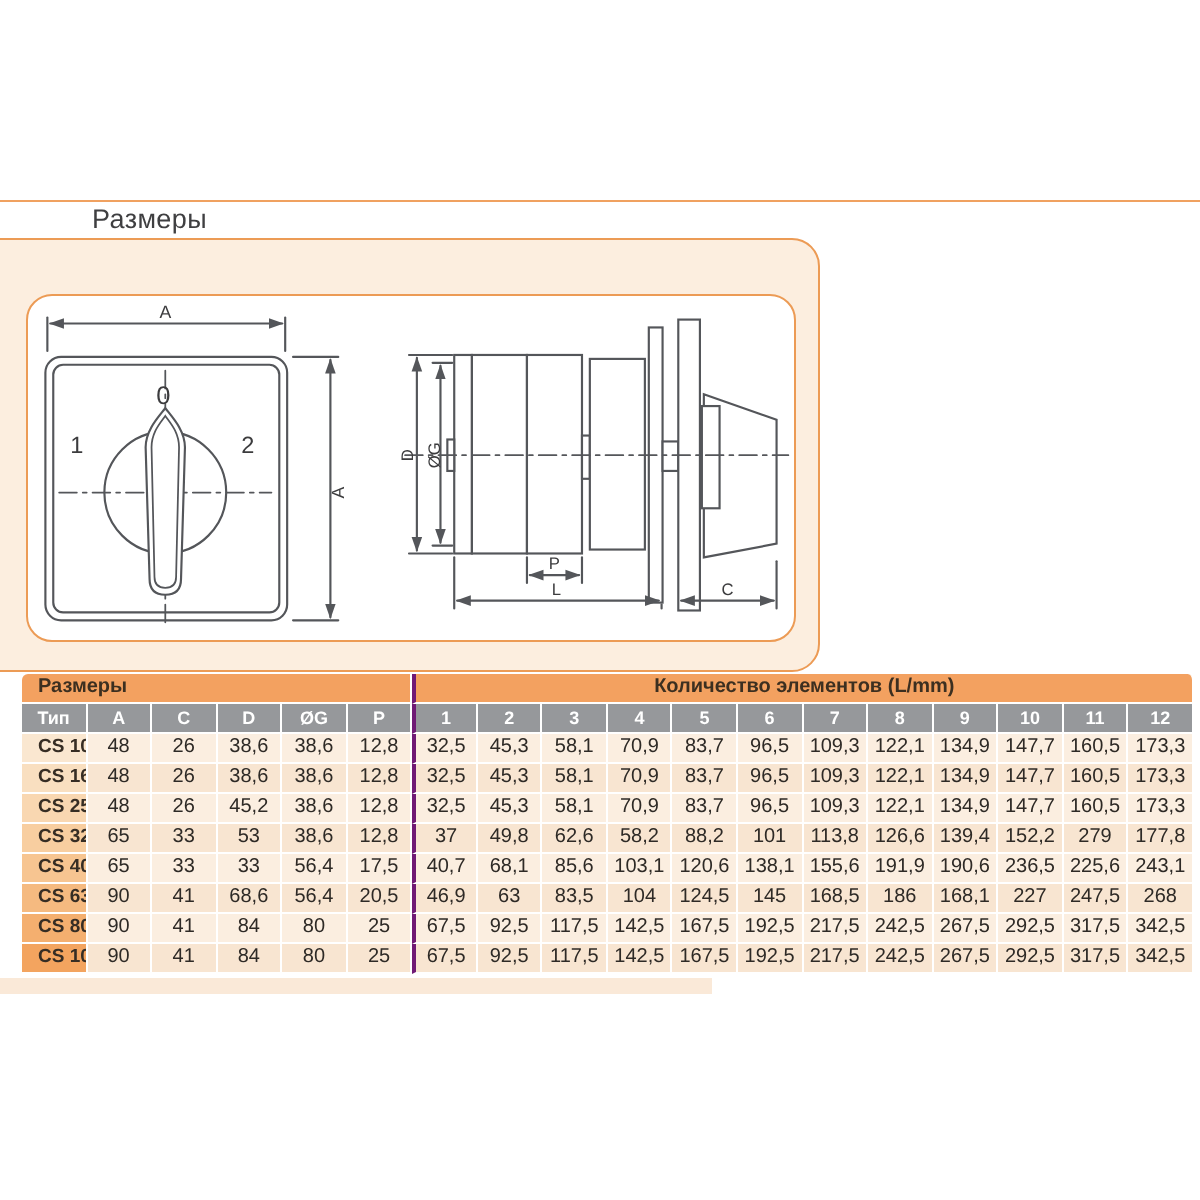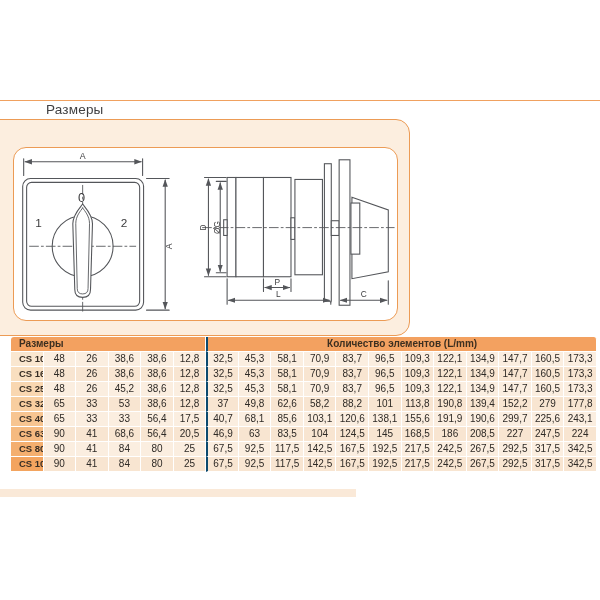--- a/index.html
+++ b/index.html
@@ -36,21 +36,21 @@
     overflow:hidden;white-space:nowrap;
   }
   .tbl .grp{
     background:#F3A160;color:#3C2F20;font-weight:bold;font-size:10px;height:14px;
   }
   .tbl .grp-left{text-align:left;padding-left:8px;border-top-left-radius:3px;}
   .tbl .grp-right{border-top-right-radius:3px;}
   .tbl .colhead{background:#96989B;color:#ffffff;font-weight:bold;font-size:9px;}
   .tbl .type-h{width:54px;}
   .tbl .dim-h{width:30px;}
-  .tbl td.sep,.tbl th.sep{border-left:2px solid #0c4a6e;}
+  .tbl td.sep,.tbl th.sep{border-left:2px solid #701a75;}
   .tbl tbody tr:nth-child(odd) td{background:#FBEEE0;}
   .tbl tbody tr:nth-child(even) td{background:#F8E5D1;}
   .tbl td.type-cell{text-align:left;padding-left:8px;font-weight:bold;color:#362D24;font-size:9.5px;}
   .tbl tbody tr:nth-child(1) td.type-cell{background:#FAE7D0;}
   .tbl tbody tr:nth-child(2) td.type-cell{background:#F9DFC0;}
   .tbl tbody tr:nth-child(3) td.type-cell{background:#F9D7B1;}
   .tbl tbody tr:nth-child(4) td.type-cell{background:#F8CEA0;}
   .tbl tbody tr:nth-child(5) td.type-cell{background:#F7C591;}
   .tbl tbody tr:nth-child(6) td.type-cell{background:#F5BA80;}
   .tbl tbody tr:nth-child(7) td.type-cell{background:#F4AF6F;}
@@ -148,20 +148,40 @@
   </svg>
 </div>
 
 <div class="tbl-wrap">
   <table class="tbl">
     <thead>
       <tr>
         <th class="grp grp-left" colspan="6">Размеры</th>
         <th class="grp grp-right sep" colspan="12">Количество элементов (L/mm)</th>
       </tr>
+      <tr id="col-header-row">
+          <th class="colhead type-h">Тип</th>
+          <th class="colhead dim-h">A</th>
+          <th class="colhead dim-h">C</th>
+          <th class="colhead dim-h">D</th>
+          <th class="colhead dim-h">ØG</th>
+          <th class="colhead dim-h">P</th>
+          <th class="colhead sep">1</th>
+          <th class="colhead">2</th>
+          <th class="colhead">3</th>
+          <th class="colhead">4</th>
+          <th class="colhead">5</th>
+          <th class="colhead">6</th>
+          <th class="colhead">7</th>
+          <th class="colhead">8</th>
+          <th class="colhead">9</th>
+          <th class="colhead">10</th>
+          <th class="colhead">11</th>
+          <th class="colhead">12</th>
+        </tr>
     </thead>
     <tbody id="table-body">
         <tr>
           <td class="type-cell">CS 10</td>
           <td>48</td>
           <td>26</td>
           <td>38,6</td>
           <td>38,6</td>
           <td>12,8</td>
           <td class="sep">32,5</td>
@@ -224,21 +244,21 @@
           <td>53</td>
           <td>38,6</td>
           <td>12,8</td>
           <td class="sep">37</td>
           <td>49,8</td>
           <td>62,6</td>
           <td>58,2</td>
           <td>88,2</td>
           <td>101</td>
           <td>113,8</td>
-          <td>190,8</td>
+          <td>126,6</td>
           <td>139,4</td>
           <td>152,2</td>
           <td>279</td>
           <td>177,8</td>
         </tr>
         <tr>
           <td class="type-cell">CS 40</td>
           <td>65</td>
           <td>33</td>
           <td>33</td>
@@ -246,43 +266,43 @@
           <td>17,5</td>
           <td class="sep">40,7</td>
           <td>68,1</td>
           <td>85,6</td>
           <td>103,1</td>
           <td>120,6</td>
           <td>138,1</td>
           <td>155,6</td>
           <td>191,9</td>
           <td>190,6</td>
-          <td>299,7</td>
+          <td>236,5</td>
           <td>225,6</td>
           <td>243,1</td>
         </tr>
         <tr>
           <td class="type-cell">CS 63</td>
           <td>90</td>
           <td>41</td>
           <td>68,6</td>
           <td>56,4</td>
           <td>20,5</td>
           <td class="sep">46,9</td>
           <td>63</td>
           <td>83,5</td>
           <td>104</td>
           <td>124,5</td>
           <td>145</td>
           <td>168,5</td>
           <td>186</td>
-          <td>208,5</td>
+          <td>168,1</td>
           <td>227</td>
           <td>247,5</td>
-          <td>224</td>
+          <td>268</td>
         </tr>
         <tr>
           <td class="type-cell">CS 80</td>
           <td>90</td>
           <td>41</td>
           <td>84</td>
           <td>80</td>
           <td>25</td>
           <td class="sep">67,5</td>
           <td>92,5</td>

